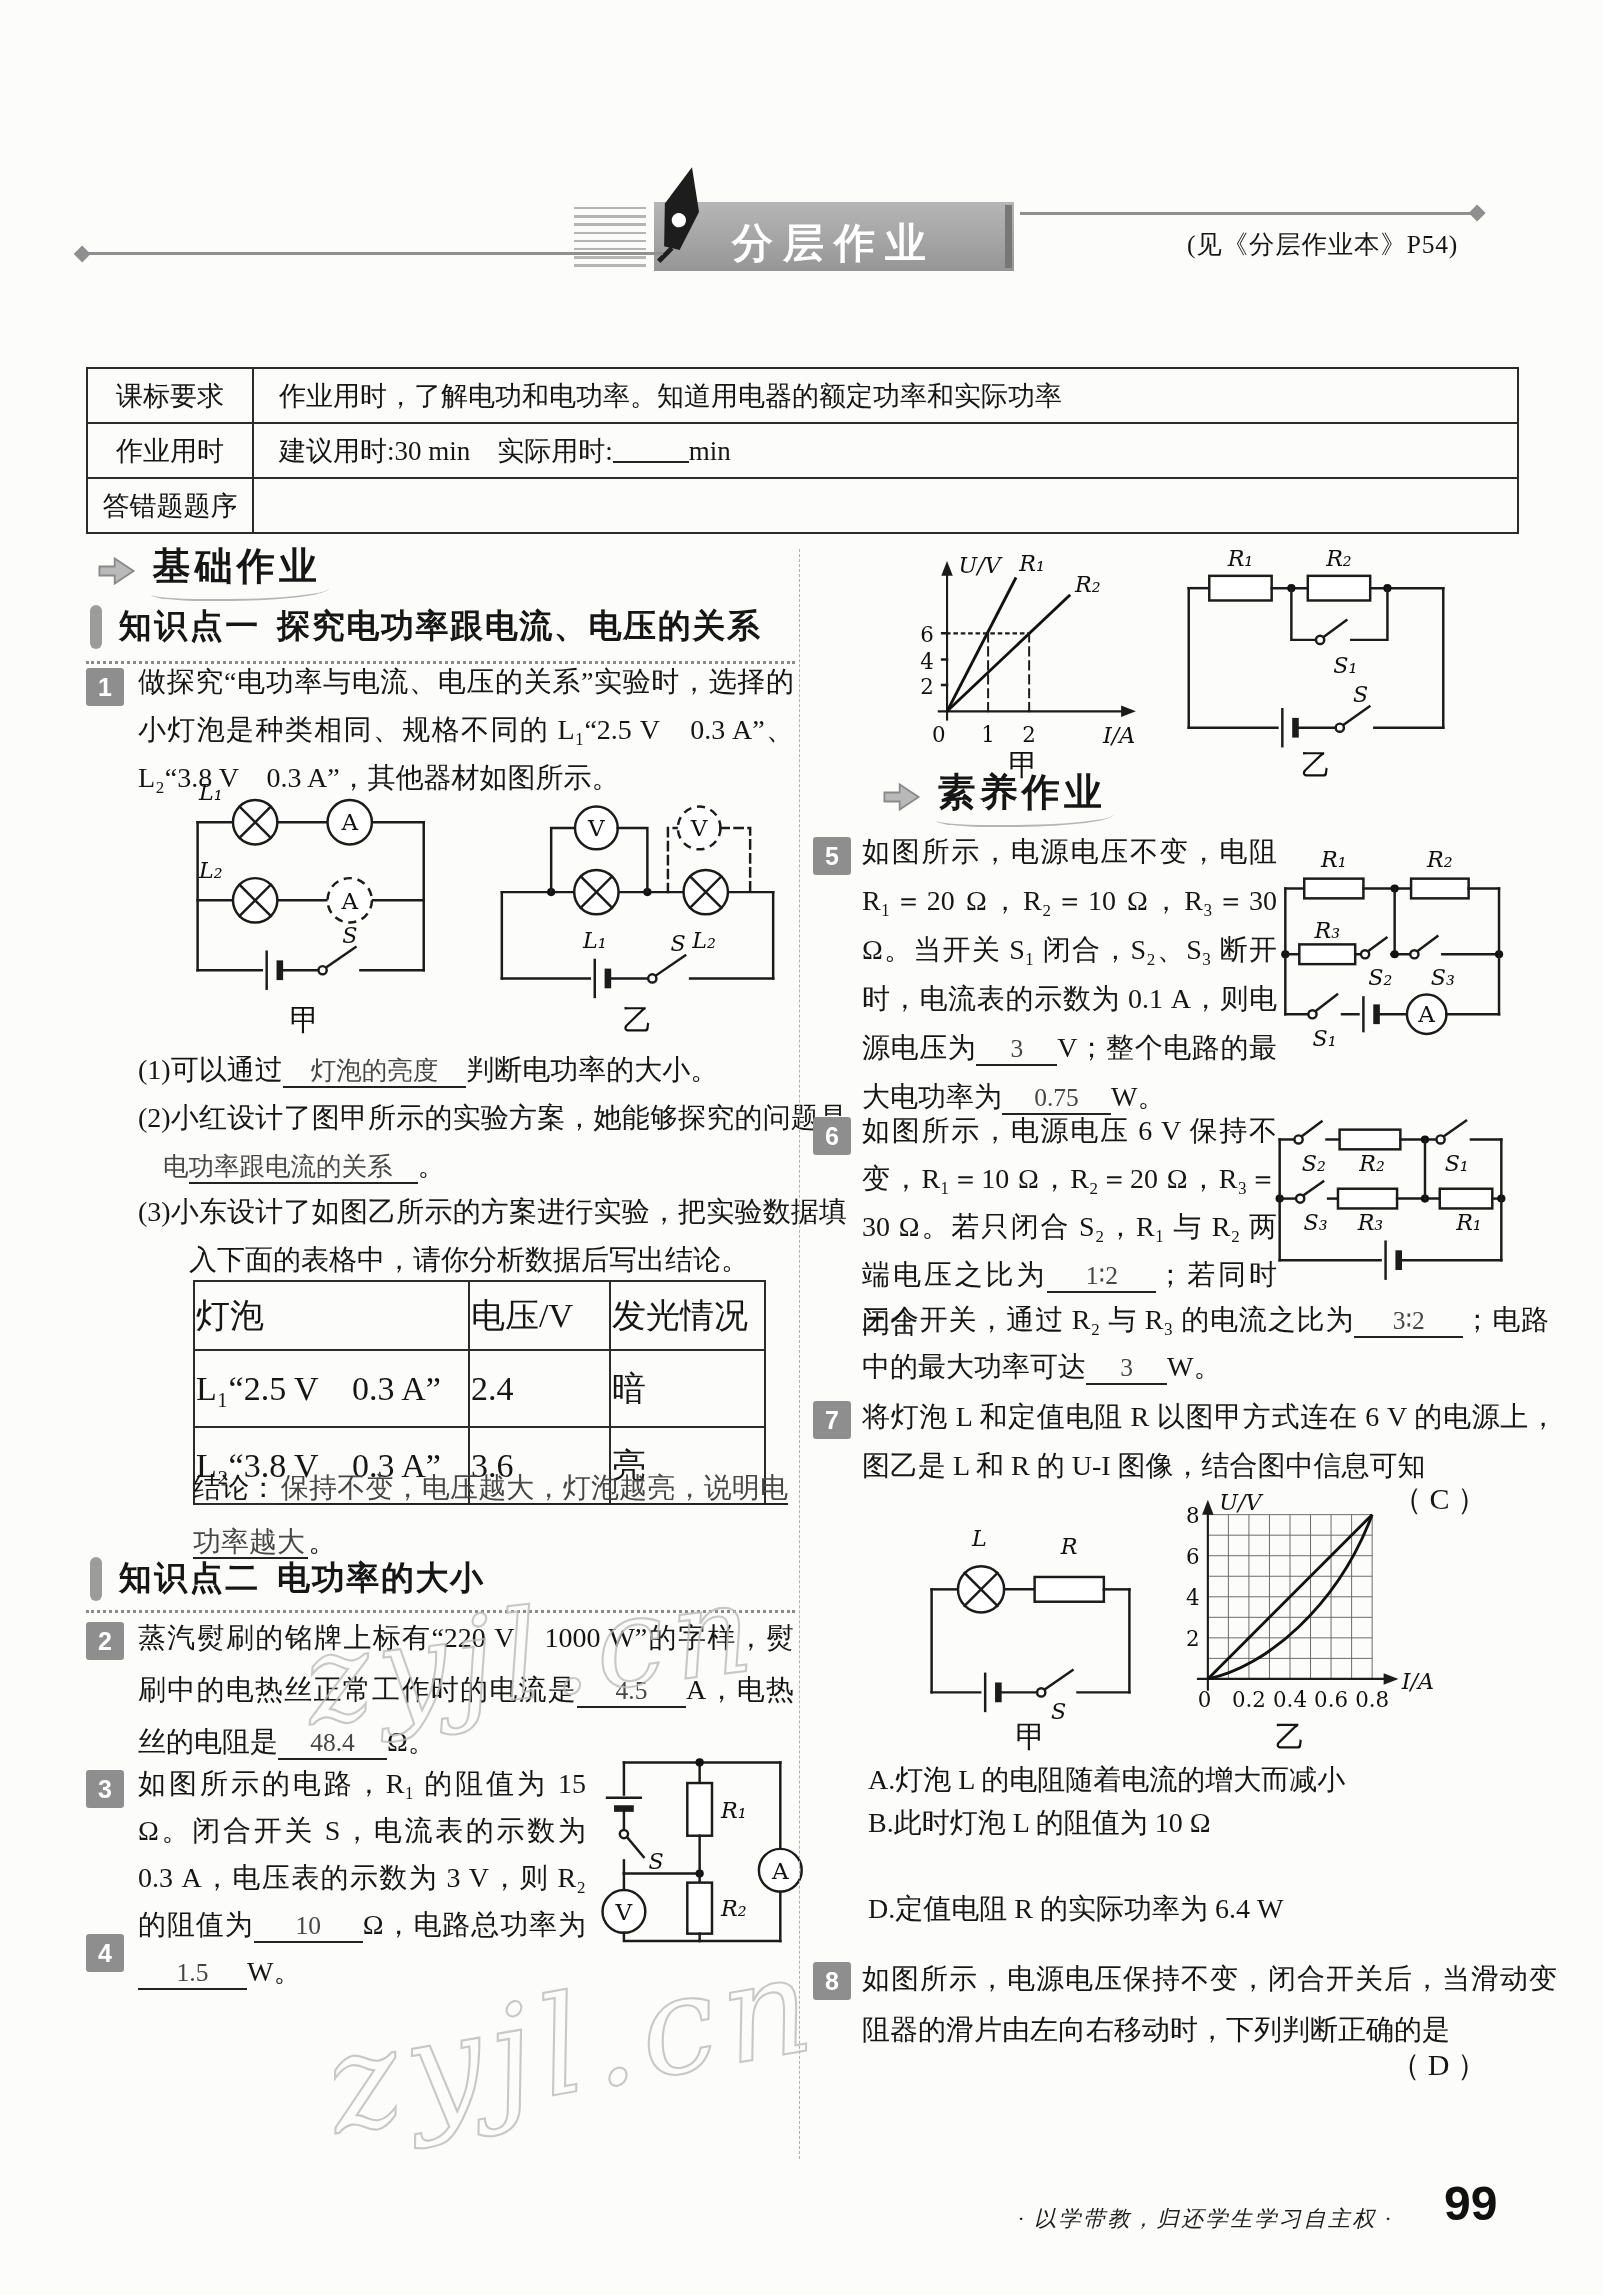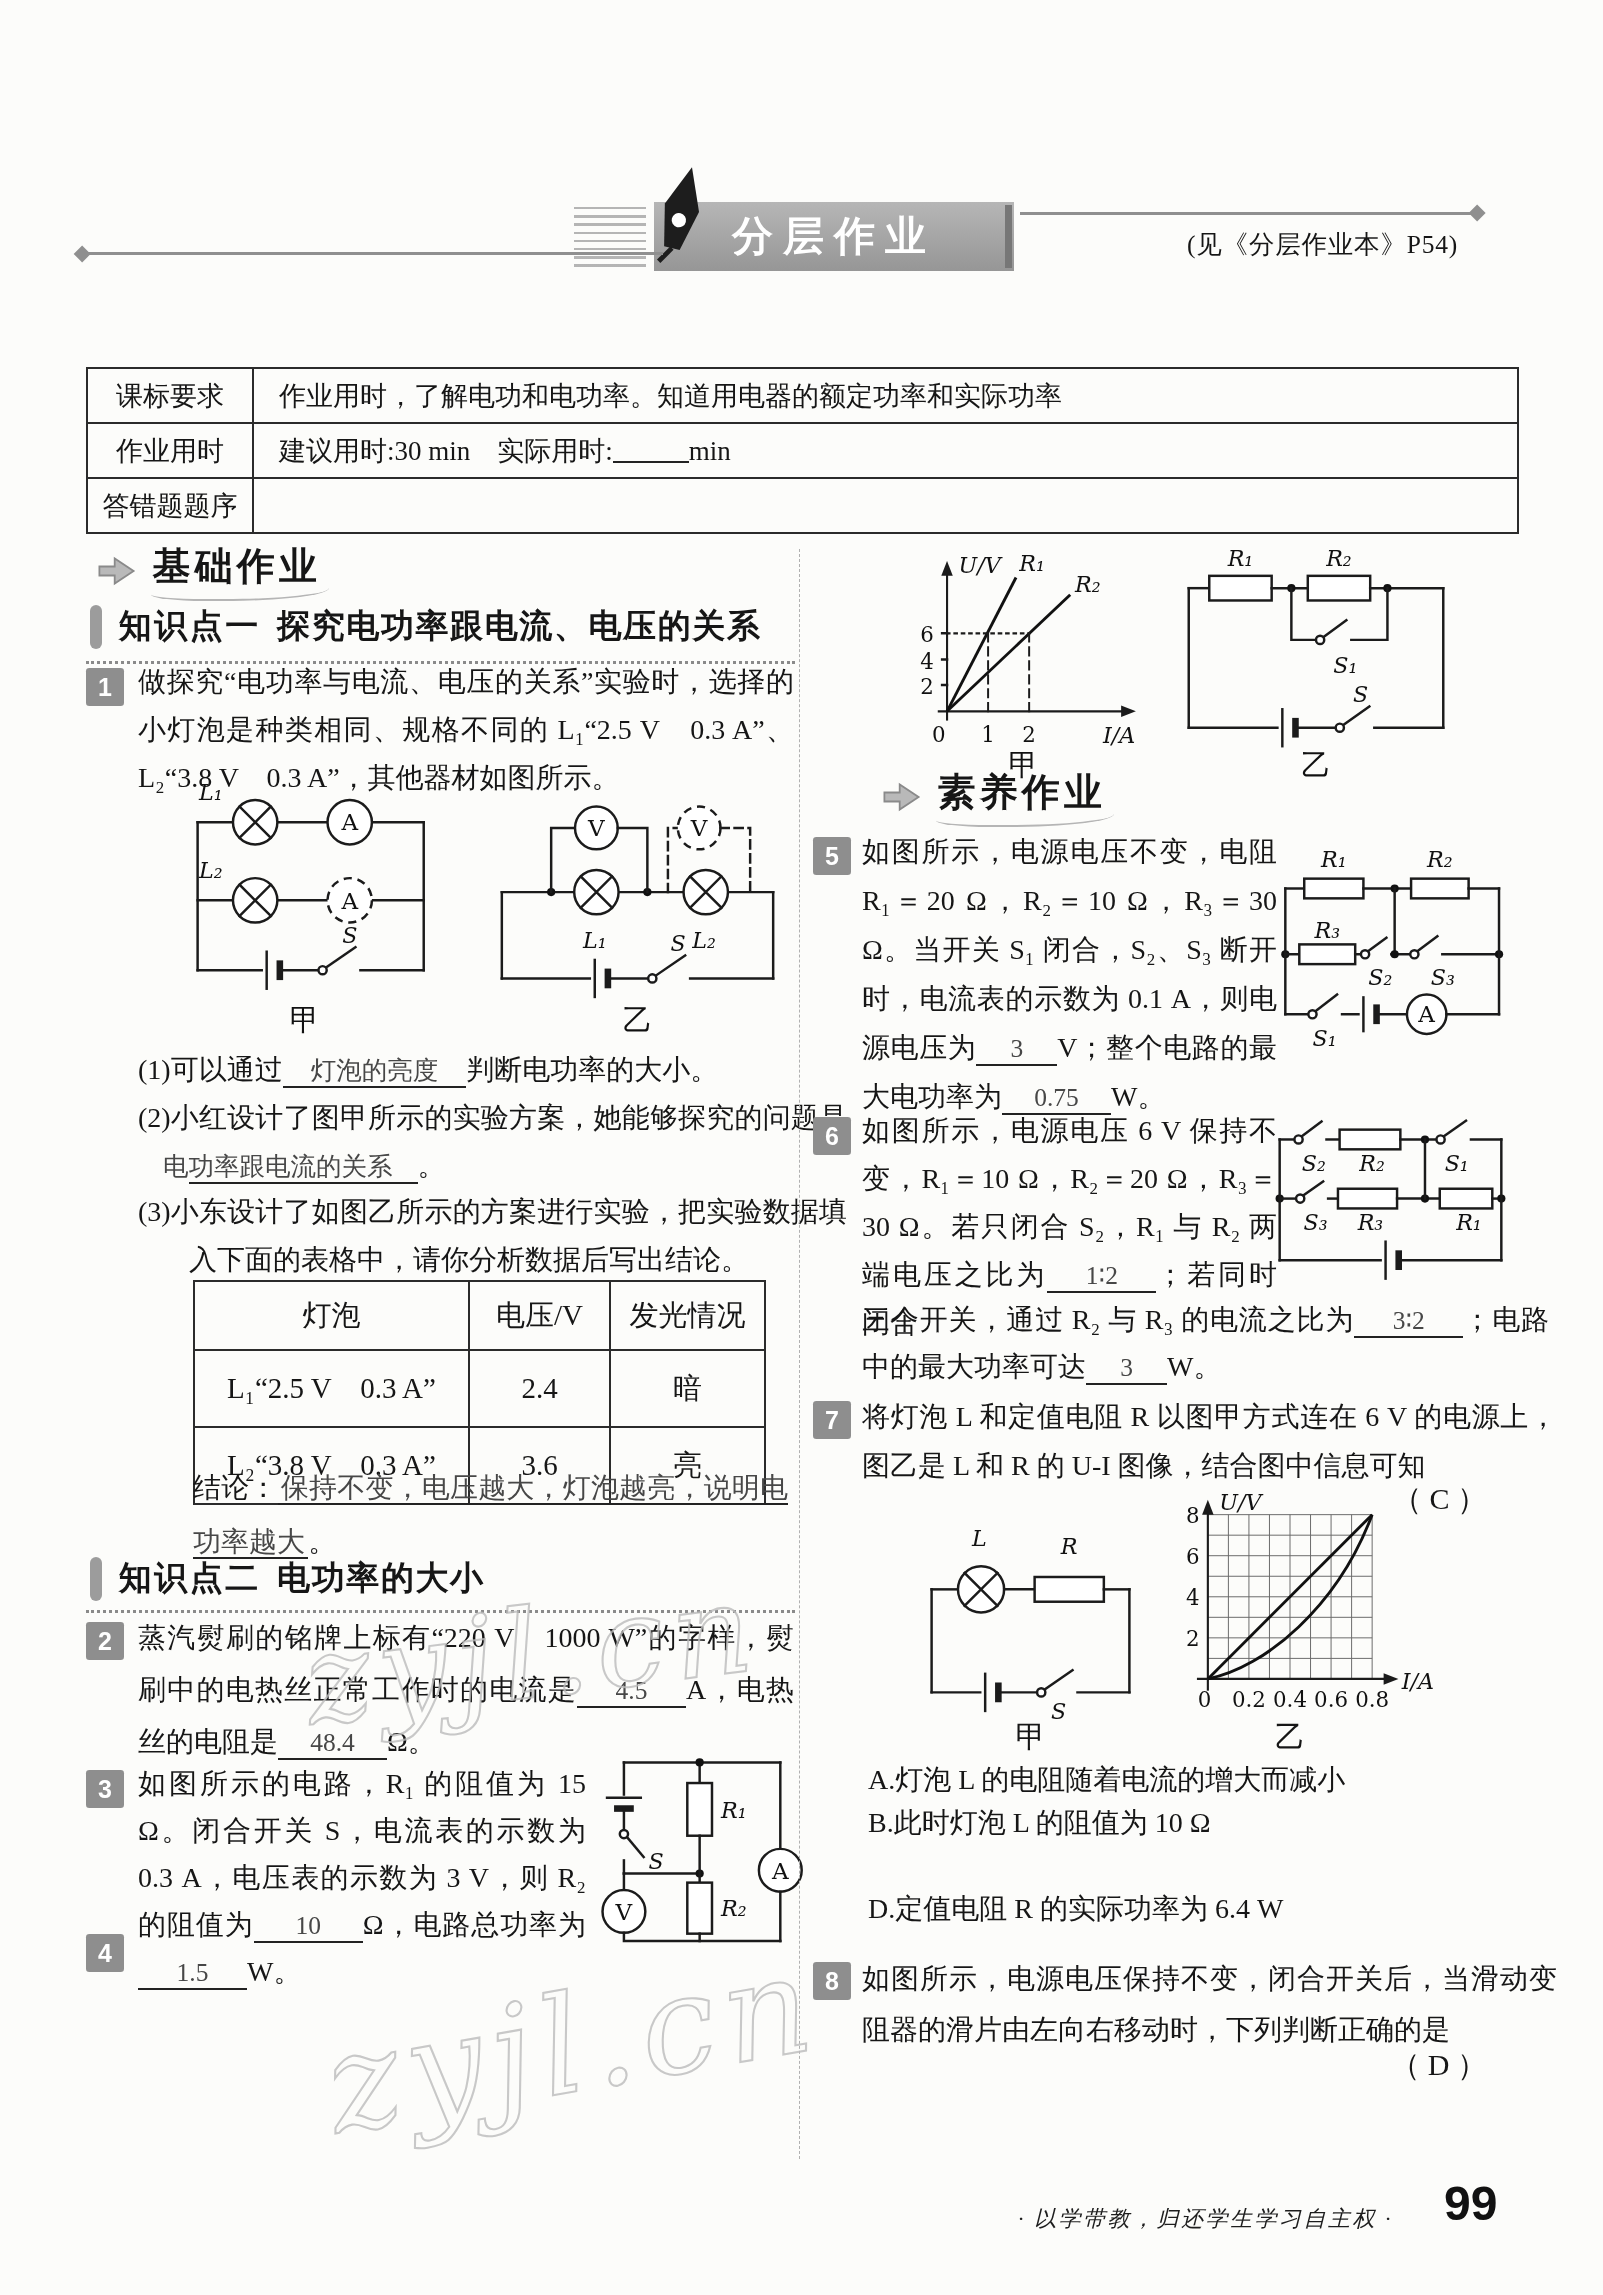--- a/index.html
+++ b/index.html
@@ -2,21 +2,21 @@
 <html style="font-size:13px"><head>
 <meta charset="utf-8">
 <style>
   html,body{margin:0;padding:0;background:#e8e8e8}
   .page{position:relative;width:1604px;height:2295px;background:#fcfcfa;overflow:hidden;
         font-family:"Liberation Serif","DejaVu Serif",serif;color:#161616}
   
   .hdr-line{position:absolute;height:2.5px;background:#8f8f8f}
   .diamond{position:absolute;width:12.3px;height:12.3px;background:#8f8f8f;transform:rotate(45deg)}
   .banner{position:absolute;left:654px;top:202px;width:360px;height:69px;
-          background:linear-gradient(180deg,#b6b6b6,#969696);display:flex;align-items:center;justify-content:center}
+          background:linear-gradient(180deg,#b6b6b6,#969696);display:flex;align-items:flex-end;justify-content:center}
   .banner-edge{position:absolute;right:1.6px;top:3.3px;width:7.4px;height:63px;background:#777}
   .banner-text{font-family:"Liberation Sans",sans-serif;font-weight:bold;font-size:41px;color:#fff;letter-spacing:10px}
   .hatch{position:absolute;left:574px;top:207px;width:72px;height:63px;
          background:repeating-linear-gradient(180deg,#9d9d9d 0 2.5px,transparent 2.5px 8.2px);opacity:.75}
   .pen{position:absolute;left:648px;top:161px}
   .ref-note{position:absolute;left:1187px;top:227px;font-size:25.5px;font-weight:400;letter-spacing:0.8px}
   
   .info-table{position:absolute;left:86px;top:367px;width:1433px;border-collapse:collapse}
   .info-table td{border:2.5px solid #2b2b2b;font-size:27px;padding:0}
   .info-table td.lbl{width:164px;text-align:center;height:53px}
@@ -35,21 +35,21 @@
   .badge{position:absolute;width:38px;height:38px;background:#8e8e8e;color:#fff;border-radius:3.3px;
          font-family:"Liberation Sans",sans-serif;font-weight:bold;font-size:25px;
          display:flex;align-items:center;justify-content:center}
   .qtext{position:absolute;font-size:28px;line-height:48px;text-align:justify;text-justify:inter-character}
   .hang{padding-left:51px;text-indent:-51px}
   .blank{display:inline-block;min-width:86px;padding:0 11.5px;border-bottom:2.5px solid #222;
          text-align:center;color:#474747;font-size:25.5px;line-height:31px}
   .ansline{border-bottom:2.5px solid #222;color:#474747;padding:0 3.3px}
   .ansletter{position:absolute;font-size:30px;text-align:right}
   .q1-table{position:absolute;left:193px;top:1280px;border-collapse:collapse}
-  .q1-table td{border:2.5px solid #2b2b2b;font-size:29px;text-align:center}
+  .q1-table td{border:2.5px solid #2b2b2b;font-size:34px;text-align:left}
   .q1-table tr{height:77px}
   .q1-table td.c0{width:271px}.q1-table td.c1{width:137px}.q1-table td.c2{width:151px}
   .figcap{position:absolute;font-size:30px;text-align:center}
   
   svg{position:absolute;overflow:visible}
   .w{stroke:#1b1b1b;stroke-width:3;fill:none;stroke-linecap:square}
   .box{fill:#fff;stroke:#1b1b1b;stroke-width:3}
   .swc{fill:#fff;stroke:#1b1b1b;stroke-width:3}
   .dot{fill:#111;stroke:none}
   .batl{stroke:#1b1b1b;stroke-width:3}

